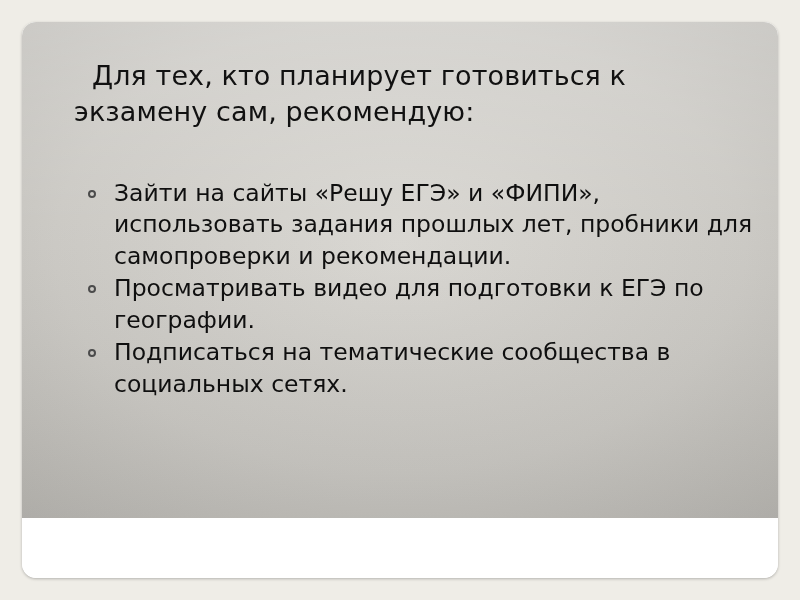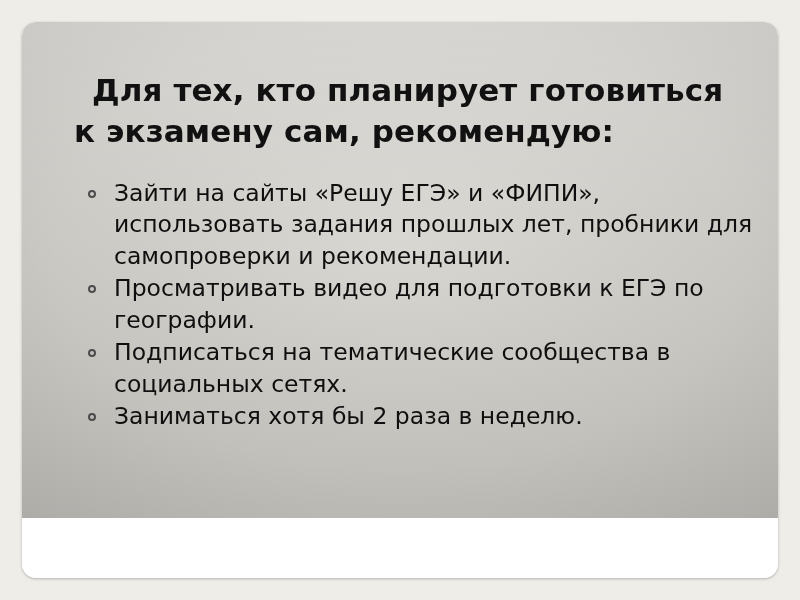--- a/index.html
+++ b/index.html
@@ -47,24 +47,24 @@
     left: 0;
     top: 496px;
     width: 756px;
     height: 60px;
     background: #ffffff;
     border-radius: 0 0 14px 14px;
   }
   .title {
     position: absolute;
     left: 52px;
-    top: 48px;
+    top: 36px;
     width: 660px;
-    font-size: 31px;
-    font-weight: bold;
+    font-size: 27px;
+    font-weight: normal;
     line-height: 1.32;
     color: #111111;
     text-indent: 18px;
     letter-spacing: 0.1px;
     z-index: 2;
   }
   .bullets {
     position: absolute;
     left: 46px;
     top: 148px;
@@ -97,17 +97,16 @@
 </head>
 <body>
 
 <div class="slide">
   <div class="slide-body">
     <div class="title">Для тех, кто планирует готовиться к экзамену сам, рекомендую:</div>
     <ul class="bullets">
       <li class="bullet">Зайти на сайты «Решу ЕГЭ» и «ФИПИ», использовать задания прошлых лет, пробники для самопроверки и рекомендации.</li>
       <li class="bullet">Просматривать видео для подготовки к ЕГЭ  по географии.</li>
       <li class="bullet">Подписаться на тематические сообщества в социальных сетях.</li>
-      <li class="bullet">Заниматься хотя бы 2 раза в неделю.</li>
     </ul>
   </div>
   <div class="slide-footer"></div>
 </div>
 
 </body></html>

